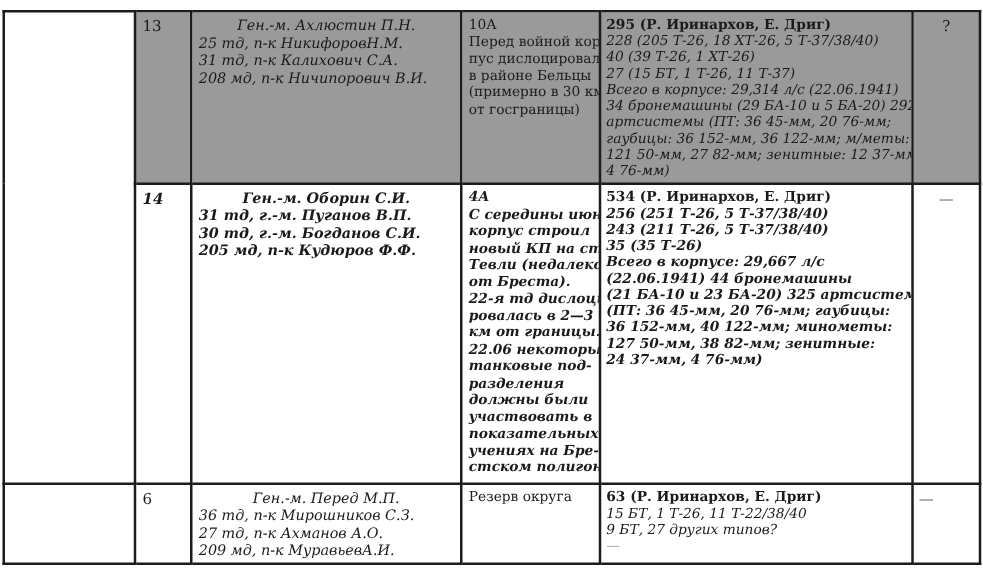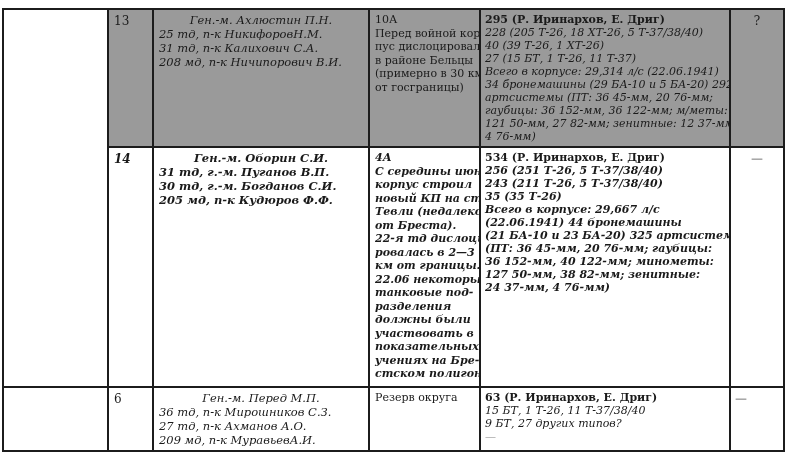--- a/index.html
+++ b/index.html
@@ -141,21 +141,21 @@
         <td class="c-num">6</td>
         <td class="c-names">
           <div class="commander">Ген.-м. Перед М.П.</div>
           <div class="units">36 тд, п-к Мирошников С.З.
 27 тд, п-к Ахманов А.О.
 209 мд, п-к МуравьевА.И.</div>
         </td>
         <td class="c-army">Резерв округа</td>
         <td class="c-strength">
           <div class="src">63 (Р. Иринархов, Е. Дриг)</div>
-          <div class="det">15 БТ, 1 Т-26, 11 Т-37/38/40
+          <div class="det">15 БТ, 1 Т-26, 11 Т-22/38/40
 9 БТ, 27 других типов?</div>
           <div class="extra-dash">—</div>
         </td>
         <td class="c-note muted left">—</td>
       </tr>
     </tbody>
   </table>
 </div>
 
 </body></html>

